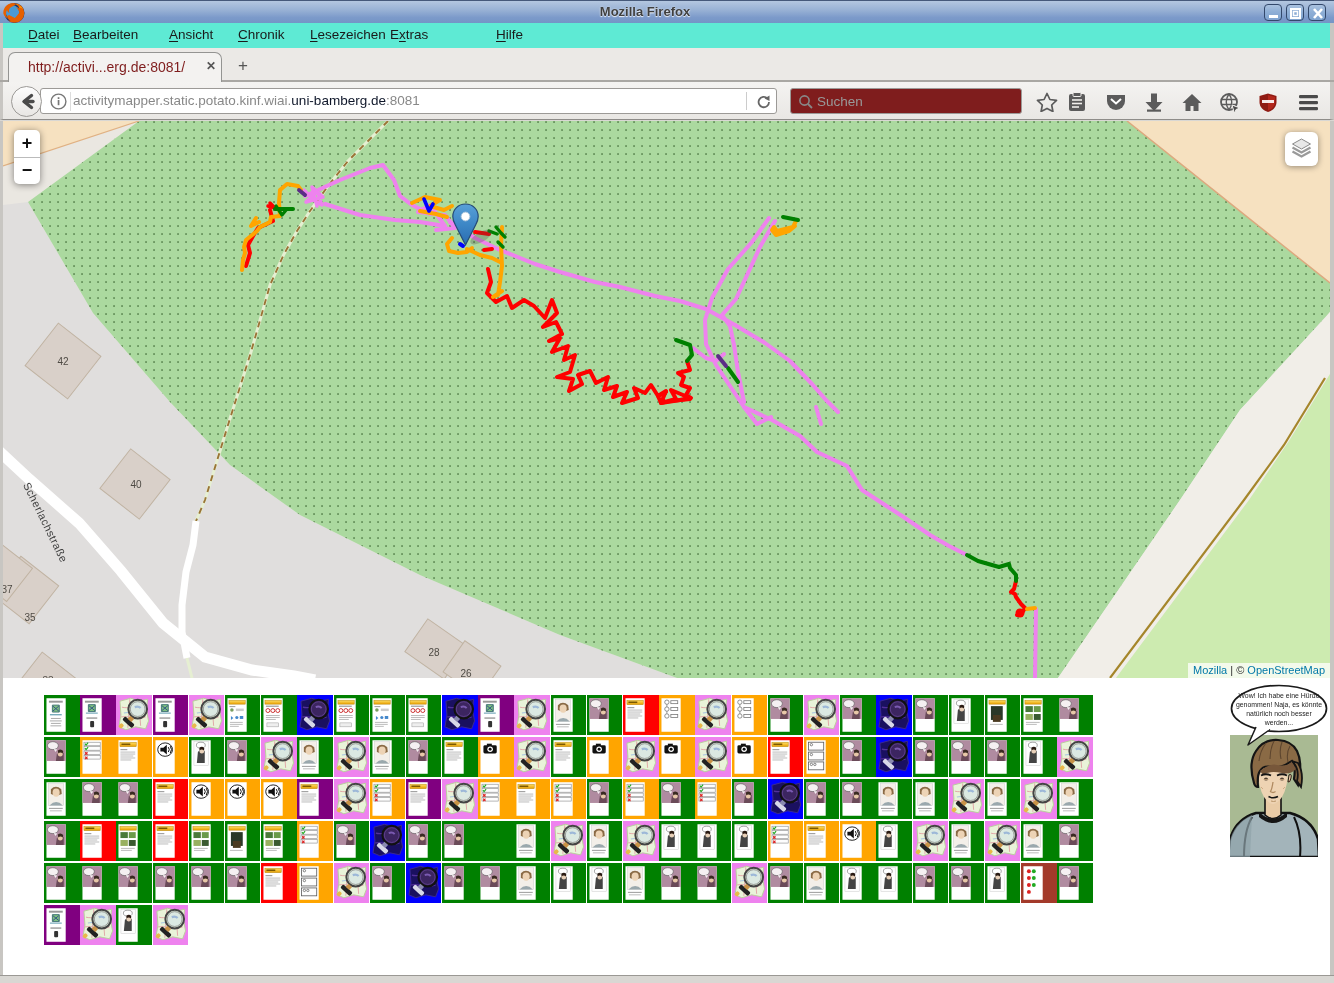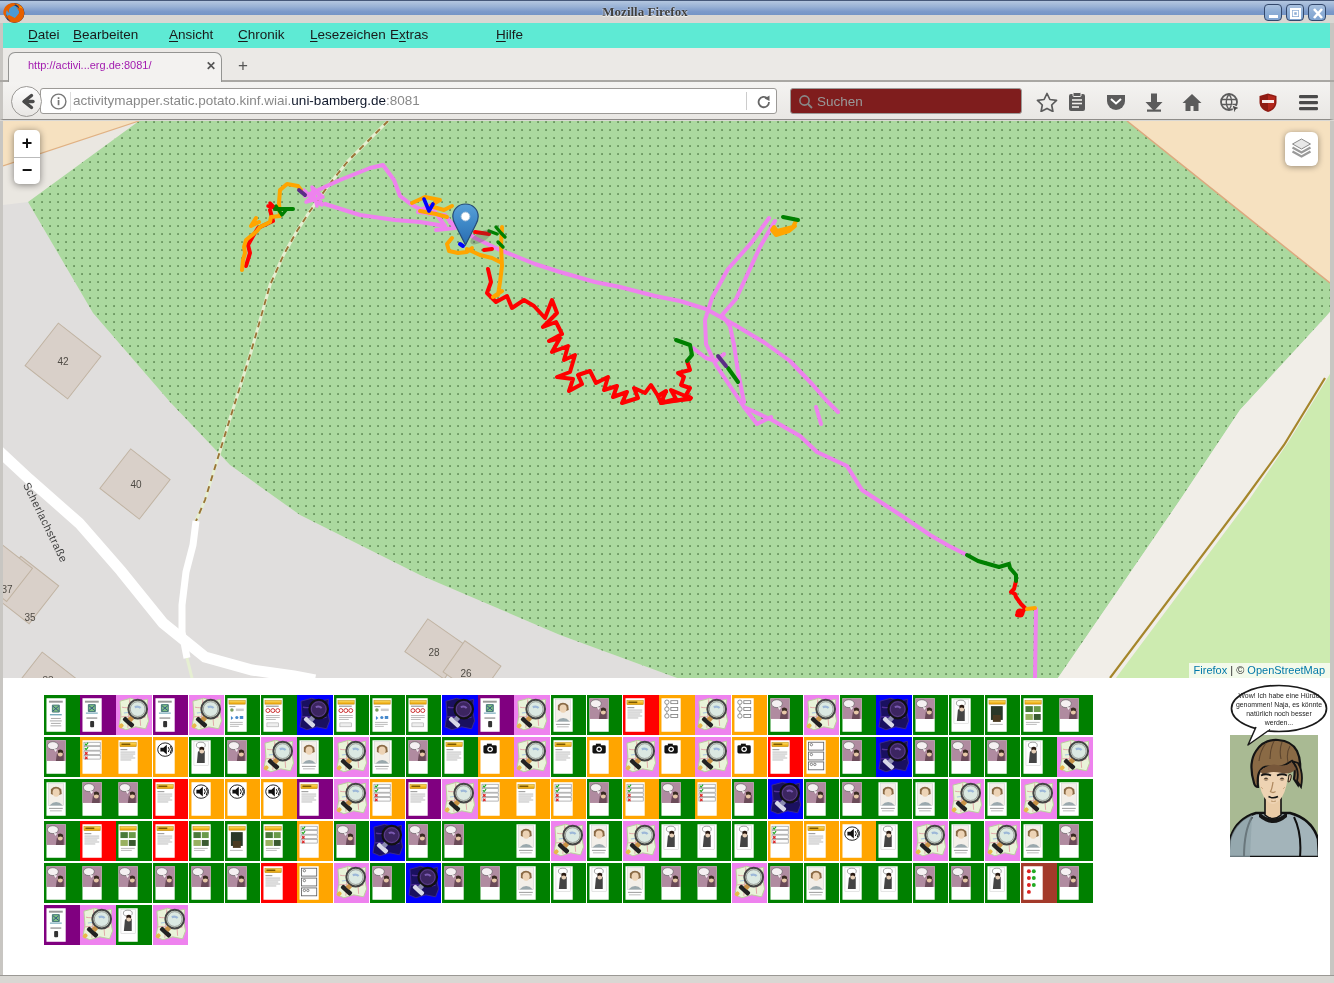--- a/index.html
+++ b/index.html
@@ -1,30 +1,30 @@
 <!DOCTYPE html>
 <html><head><meta charset="utf-8">
 <style>
 html,body{margin:0;padding:0;}
 body{width:1334px;height:983px;overflow:hidden;font-family:"Liberation Sans",sans-serif;background:#d9d7d3;position:relative;}
 #win{position:absolute;left:0;top:0;width:1334px;height:983px;}
 
-#title{position:absolute;left:0;top:0;width:1334px;height:15px;background:linear-gradient(#b4c7e0,#99b2d5 40%,#7c9aca 75%,#7495c6);border-top:1px solid #46597a;box-sizing:border-box;font-family:Liberation Serif, serif;}
+#title{position:absolute;left:0;top:0;width:1334px;height:23px;background:linear-gradient(#b4c7e0,#99b2d5 40%,#7c9aca 75%,#7495c6);border-top:1px solid #46597a;box-sizing:border-box;}
 #title .txt{position:absolute;top:3px;left:575px;width:140px;text-align:center;font-size:13px;font-weight:bold;color:#3f3f3f;text-shadow:0 1px 1px rgba(255,255,255,.85),0 0 2px rgba(255,255,255,.6);}
 .wbtn{position:absolute;top:3px;width:18px;height:17px;border:1px solid #33486b;border-radius:4px;background:linear-gradient(#aac2e0,#8fafd6 45%,#7fa3cf);box-sizing:border-box;}
 .wbtn svg{position:absolute;left:2px;top:2px;}
 
 #menubar{position:absolute;left:0;top:23px;width:1334px;height:25px;background:#5eead4;border-left:3px solid #c8c6c2;border-right:4px solid #c8c6c2;box-sizing:border-box;}
 #menubar span{position:absolute;top:4px;font-size:13.5px;color:#1a1a1a;}
 #menubar u{text-decoration:underline;text-underline-offset:2px;}
 
 #tabbar{position:absolute;left:0;top:48px;width:1334px;height:34px;background:#ebe9e6;border-left:3px solid #c8c6c2;border-right:4px solid #c8c6c2;box-sizing:border-box;}
 #tabline{position:absolute;left:0;top:80px;width:1334px;height:2px;background:#a9a7a3;}
 #tab{position:absolute;left:8px;top:52px;width:212px;height:29px;background:#f3f2f0;border:1px solid #949492;border-bottom:none;border-radius:7px 7px 0 0;z-index:3;}
-#tab .lbl{position:absolute;left:19px;top:6px;font-size:11px;color:#a21caf;}
+#tab .lbl{position:absolute;left:19px;top:6px;font-size:14px;color:#7f1d1d;}
 #tab .cls{position:absolute;right:5px;top:6px;font-size:12px;color:#555;font-weight:bold;}
 #newtab{position:absolute;left:230px;top:58px;width:26px;height:18px;font-size:17px;color:#555;text-align:center;line-height:16px;z-index:3;}
 
 #navbar{position:absolute;left:0;top:82px;width:1334px;height:38px;background:linear-gradient(#f4f3f1,#e9e7e4);border-left:3px solid #c8c6c2;border-right:4px solid #c8c6c2;border-bottom:1px solid #8e8c89;box-sizing:border-box;}
 #backb{position:absolute;left:11px;top:86px;width:31px;height:31px;border-radius:50%;border:1px solid #9c9a97;background:linear-gradient(#fdfdfd,#e8e6e3);box-sizing:border-box;z-index:4;}
 #urlbox{position:absolute;left:40px;top:88px;width:737px;height:26px;background:#fff;border:1px solid #9c9a97;border-radius:3px;box-sizing:border-box;z-index:3;}
 #urlbox .t{position:absolute;left:32px;top:4px;font-size:13.5px;color:#888;white-space:nowrap;}
 #urlbox .t b{color:#0f172a;font-weight:normal;}
 #urlsep{position:absolute;left:705px;top:3px;width:1px;height:18px;background:#ccc;}
 #searchbox{position:absolute;left:790px;top:88px;width:232px;height:26px;background:#7f1d1d;border:1px solid #9c9a97;border-radius:3px;box-sizing:border-box;}
@@ -293,21 +293,21 @@
           <div class="sep"></div>
           <div class="zi" style="top:27px">−</div>
         </div>
   <div id="layerctl"><svg width="33" height="34">
             <g fill="#ccc" stroke="#8a8a8a" stroke-width="1">
               <path d="M16.5 7l9 5-9 5-9-5z" fill="#e8e8e8"></path>
               <path d="M7.5 15.5l9 5 9-5" fill="none" stroke="#9a9a9a" stroke-width="2.2"></path>
               <path d="M7.5 19.5l9 5 9-5" fill="none" stroke="#9a9a9a" stroke-width="2.2"></path>
             </g>
           </svg></div>
-  <div id="attrib"><a>Firefox</a> | © <a>OpenStreetMap</a></div>
+  <div id="attrib"><a>Mozilla</a> | © <a>OpenStreetMap</a></div>
  </div>
  <svg width="0" height="0" style="position:absolute">
 <defs>
 
 <g id="osm">
  <path d="M4 6 L15 3 L24 6 L32 4 L31 15 L33 26 L30 34 L20 32 L10 35 L3 32 L5 20 Z" fill="#e9f3d9" stroke="#b9cf9c" stroke-width="1"></path>
  <path d="M6 12 C12 14 18 10 24 13 M5 22 C13 20 20 26 30 22 M14 4 L12 33 M23 6 L25 31" stroke="#e0a8a8" stroke-width="1" fill="none"></path>
  <path d="M8 18 C14 16 20 20 28 17" stroke="#a8c4e0" stroke-width="1.2" fill="none"></path>
  <circle cx="22" cy="14" r="9.5" fill="#cfe0ce" fill-opacity=".85" stroke="#444" stroke-width="2"></circle>
  <circle cx="22" cy="14" r="7.5" fill="#dbe9e2" stroke="#888" stroke-width=".8"></circle>

